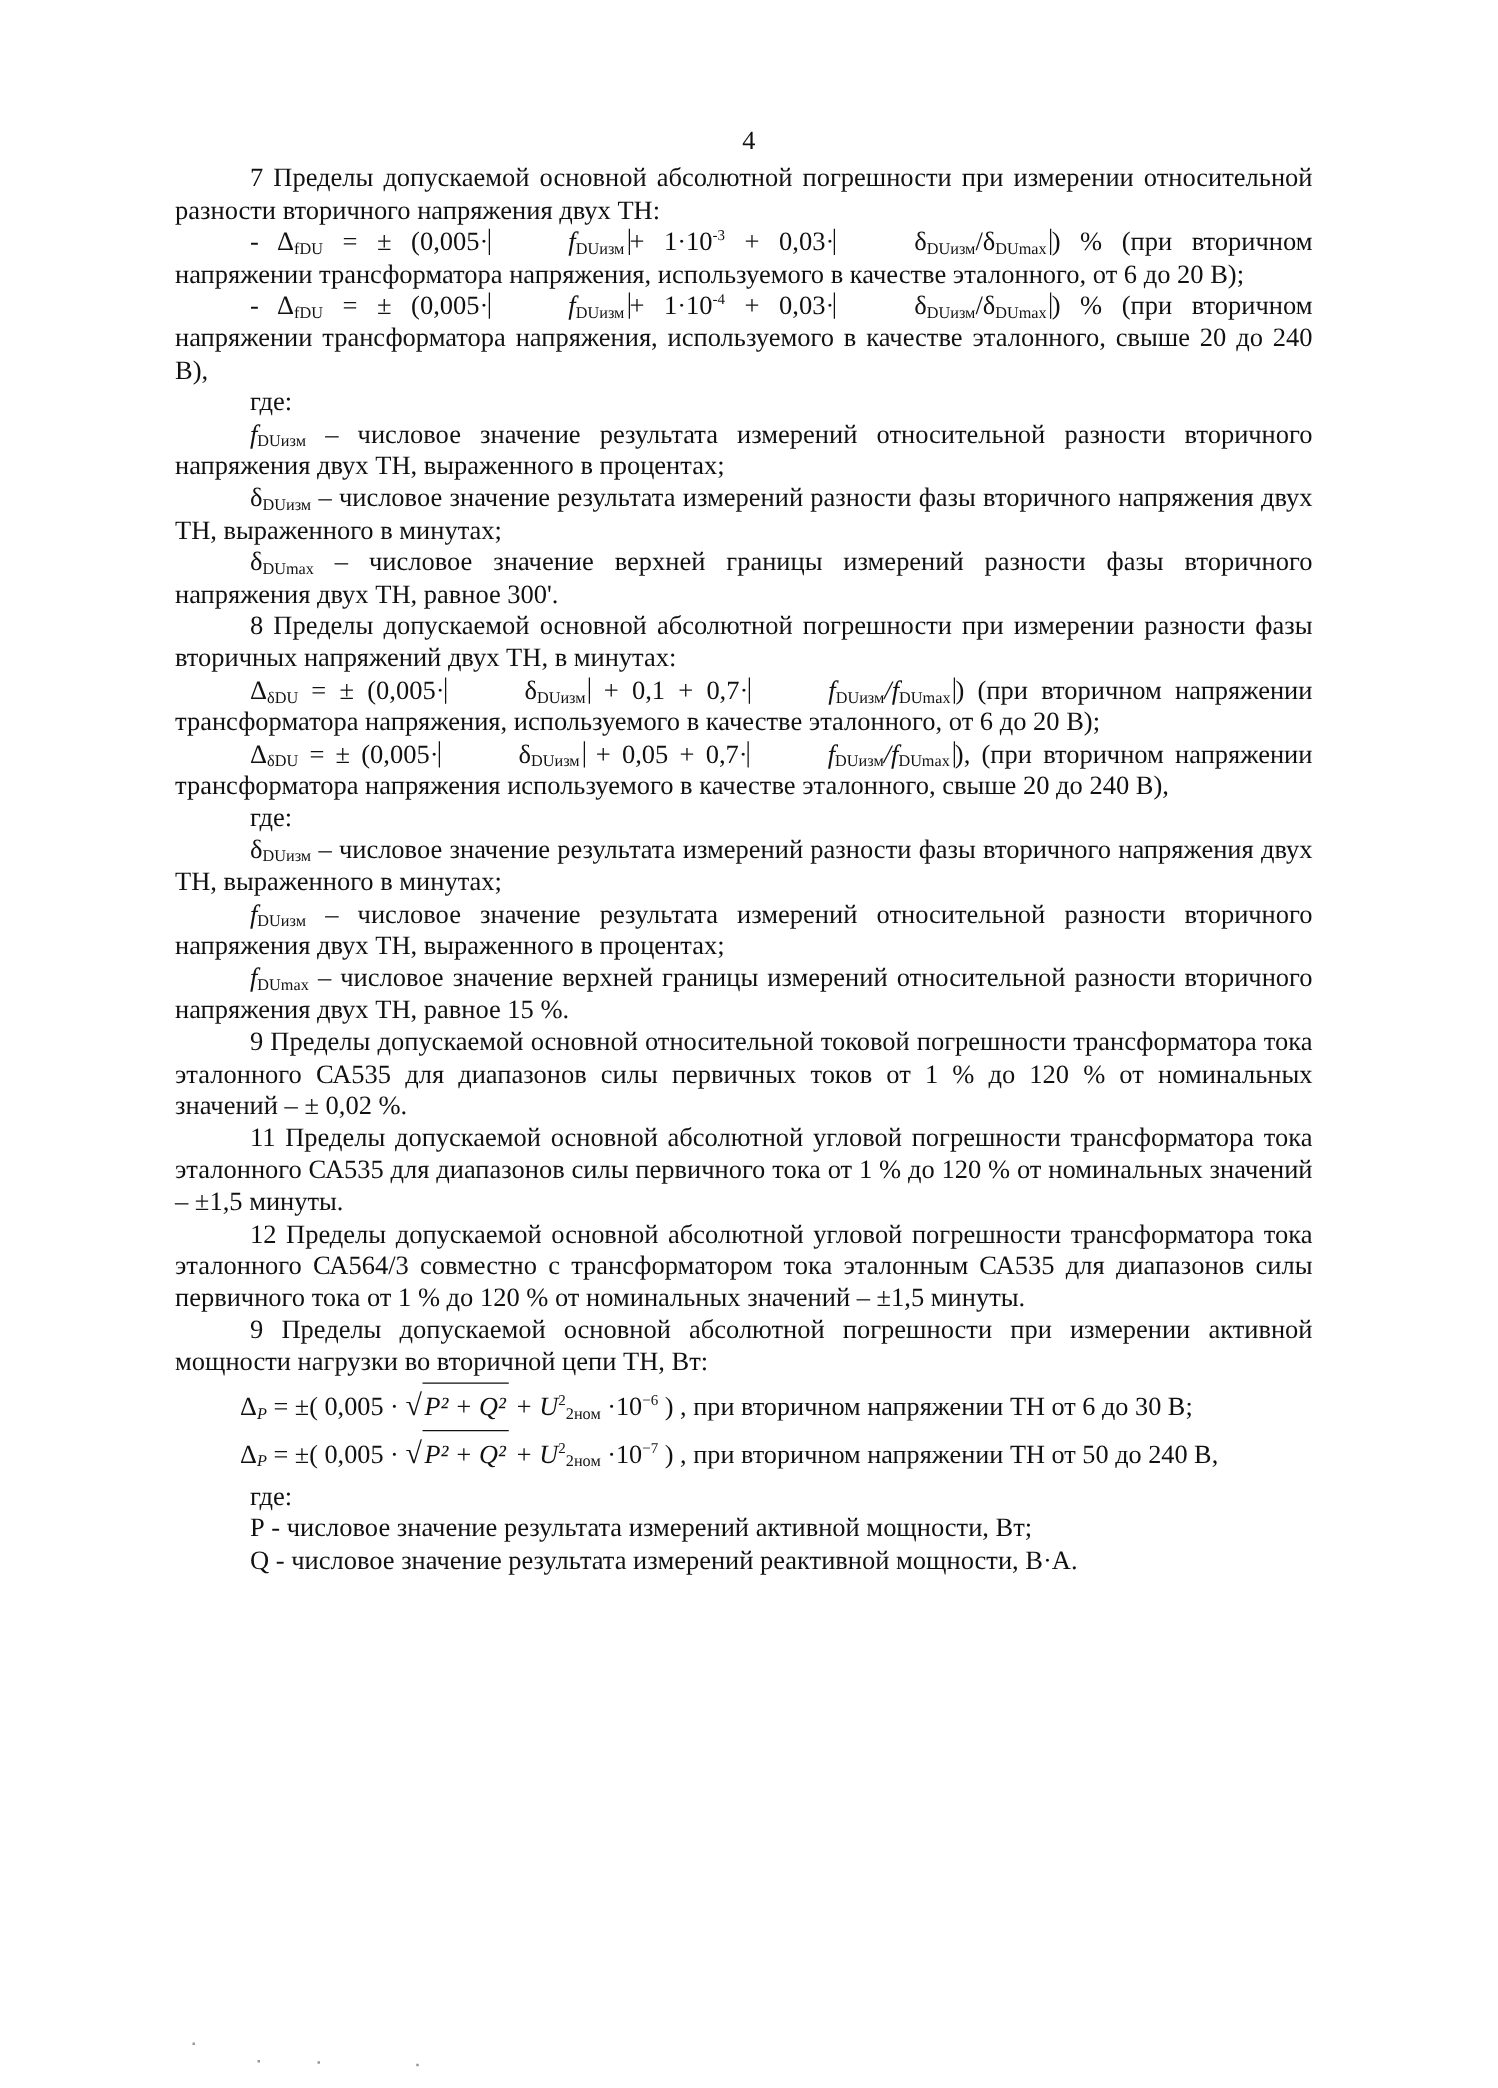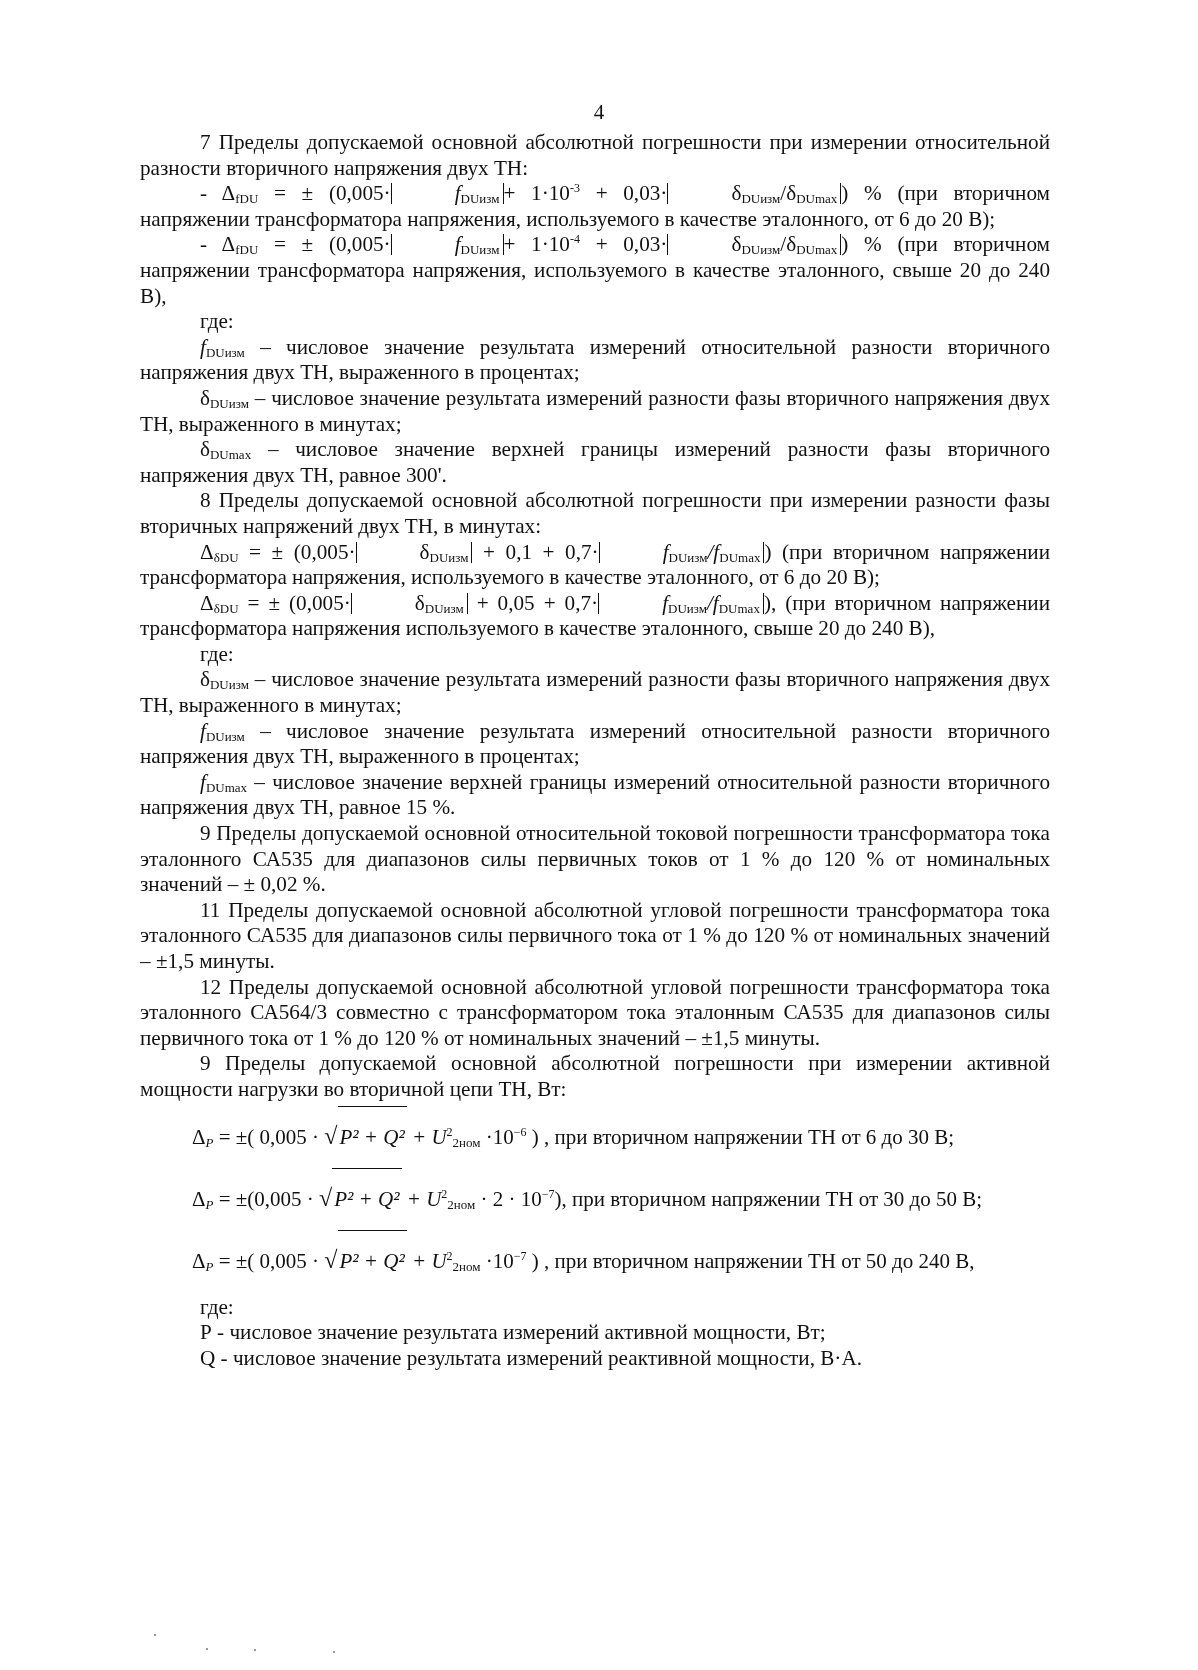--- a/index.html
+++ b/index.html
@@ -9,21 +9,21 @@
     font-family: "Liberation Serif", "DejaVu Serif", serif; color: #111;
   }
   .page-num { position: absolute; top: 100px; left: 0; width: 1198px; text-align: center; font-size: 21px; }
   .body-text { position: absolute; left: 140px; top: 130px; width: 910px; font-size: 21.2px; line-height: 25.6px; }
   .p { text-align: justify; text-align-last: left; margin: 0; }
   .ind { text-indent: 60px; }
   sub { font-size: 13px; vertical-align: -3px; line-height: 0; }
   sup { font-size: 12px; vertical-align: 8px; line-height: 0; }
   .f { font-style: italic; }
   .formula-block { margin: 3px 0 3px 52px; white-space: nowrap; font-size: 21px; line-height: 37px; }
-  .sqrt { display: inline-block; border-top: 1.3px solid #111; padding: 12px 2px; margin-left: 0; text-align: center; }
+  .sqrt { display: inline-block; border-top: 1.3px solid #111; padding: 0 2px; margin-left: 0; text-align: center; }
   .rad { font-size: 24px; }
   .abs { display: inline-block; border-left: 1.2px solid #111; border-right: 1.2px solid #111; padding: 0 3px; line-height: 21px; }
   .dots { position: absolute; top: 1648px; left: 150px; width: 400px; height: 6px; }
   .dot { position: absolute; width: 2px; height: 2px; background: #999; }
 </style>
 </head>
 <body>
 
 <div class="page">
   <div class="page-num">4</div>
@@ -55,21 +55,20 @@
     <p class="p ind"><span class="f">f</span><sub>DUизм</sub><span> – числовое значение результата измерений относительной разности вторичного напряжения двух ТН, выраженного в процентах;</span></p>
     <p class="p ind"><span class="f">f</span><sub>DUmax</sub><span> – числовое значение верхней границы измерений относительной разности вторичного напряжения двух ТН, равное 15 %.</span></p>
 
     <p class="p ind">9 Пределы допускаемой основной относительной токовой погрешности трансформатора тока эталонного СА535 для диапазонов силы первичных токов от 1 % до 120 % от номинальных значений –  ± 0,02 %.</p>
     <p class="p ind">11 Пределы допускаемой основной абсолютной угловой погрешности трансформатора тока эталонного СА535 для диапазонов силы первичного тока от 1 % до 120 % от номинальных значений – ±1,5 минуты.</p>
     <p class="p ind">12 Пределы допускаемой основной абсолютной угловой погрешности трансформатора тока эталонного СА564/3 совместно с трансформатором тока эталонным СА535 для диапазонов силы первичного тока от 1 % до 120 % от номинальных значений – ±1,5 минуты.</p>
     <p class="p ind">9 Пределы допускаемой основной абсолютной погрешности при измерении активной мощности нагрузки во вторичной цепи ТН, Вт:</p>
 
     <div class="formula-block">
       <div><span>Δ</span><sub class="f">P</sub><span> = ±( 0,005 · </span><span class="rad">√</span><span class="sqrt f">P² + Q²</span><span class="f"> + U</span><sup>2</sup><sub>2ном</sub><span> ·10</span><sup>−6</sup><span> ) , при вторичном напряжении ТН от 6 до 30 В;</span></div>
-      <div><span>Δ</span><sub class="f">P</sub><span> = ±(0,005 · </span><span class="rad">√</span><span class="sqrt f">P² + Q²</span><span class="f"> + U</span><sup>2</sup><sub>2ном</sub><span> · 2 · 10</span><sup>−7</sup><span>), при вторичном напряжении ТН от 30 до 50 В;</span></div>
       <div><span>Δ</span><sub class="f">P</sub><span> = ±( 0,005 · </span><span class="rad">√</span><span class="sqrt f">P² + Q²</span><span class="f"> + U</span><sup>2</sup><sub>2ном</sub><span> ·10</span><sup>−7</sup><span> ) , при вторичном напряжении ТН от 50 до 240 В,</span></div>
     </div>
 
     <p class="p ind">где:</p>
     <p class="p ind">Р - числовое значение результата измерений активной мощности, Вт;</p>
     <p class="p ind">Q - числовое значение результата измерений реактивной мощности, В·А.</p>
   </div>
 
   <div class="dots">
     <div class="dot" style="left:4px;top:-14px"></div>

